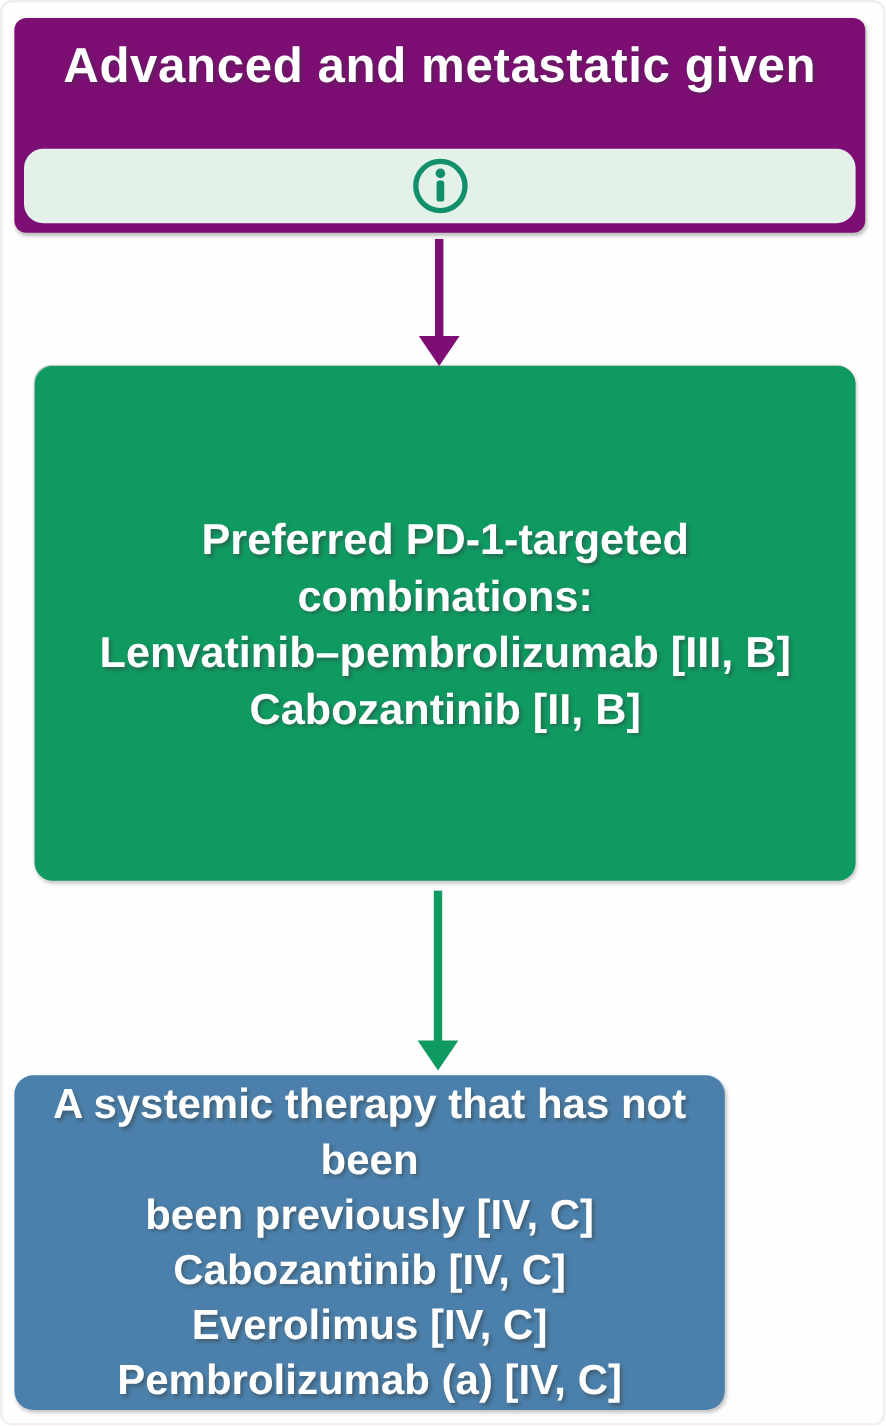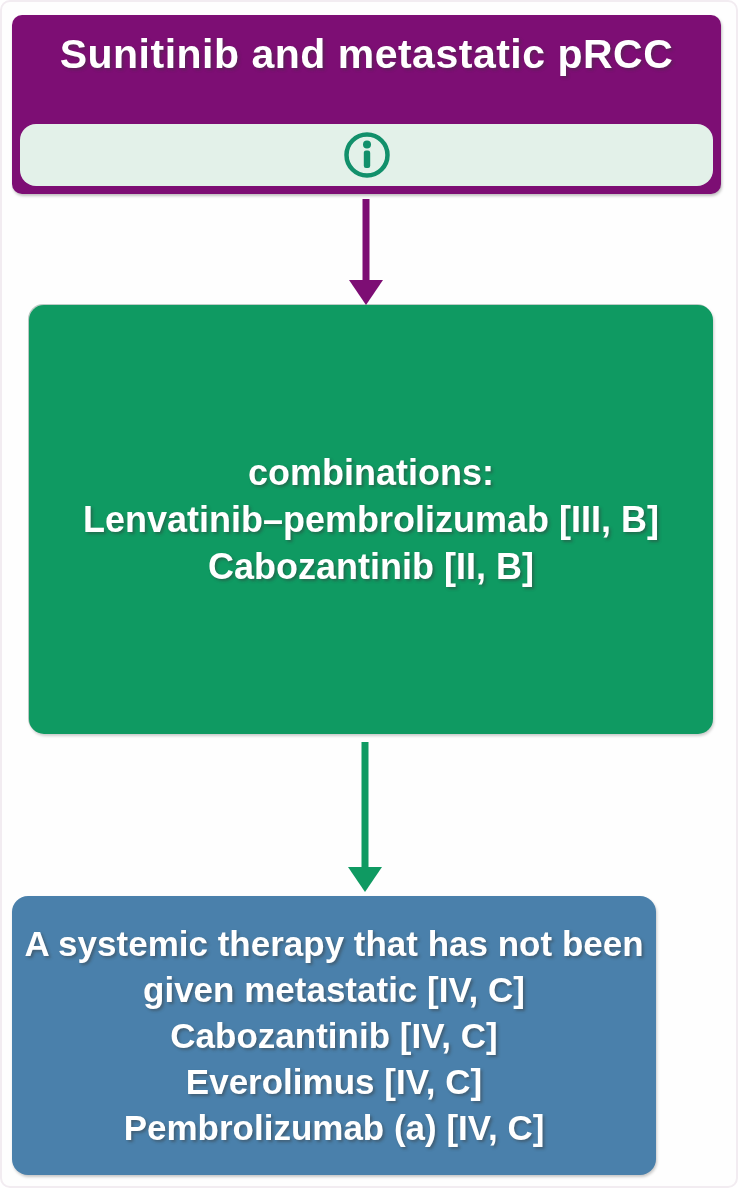--- a/index.html
+++ b/index.html
@@ -61,65 +61,66 @@
     display: flex;
     flex-direction: column;
     justify-content: center;
     font-size: 36px;
     line-height: 47px;
     box-shadow: -1px -1px 0 rgba(0,60,35,0.25), 1px 2px 3px rgba(0,0,0,0.2);
   }
   
   .node-blue {
     left: 10px; top: 894px;
-    width: 644px; height: 279px;
+    width: 592px; height: 279px;
     background: #4A80AB;
     border-radius: 16px;
     display: flex;
     flex-direction: column;
     justify-content: center;
     font-size: 35px;
     line-height: 46px;
     box-shadow: 1px 2px 3px rgba(0,0,0,0.22);
   }
   .text-line { width: 100%; }
 </style>
 </head>
 <body>
 
 <div class="canvas">
 
   <div class="node node-purple">
-    <div class="title">Sunitinib and metastatic pRCC</div>
+    <div class="title">Advanced and metastatic given</div>
     <div class="info-bar">
       <svg width="50" height="50" viewBox="-25 -25 50 50">
         <circle cx="0" cy="0" r="20.5" fill="none" stroke="#12906B" stroke-width="4.5"></circle>
         <circle cx="0" cy="-10.5" r="4" fill="#12906B"></circle>
         <rect x="-3.2" y="-4.5" width="6.4" height="17.5" rx="2.2" fill="#12906B"></rect>
       </svg>
     </div>
   </div>
 
   <svg class="arrow arrow-1" width="36" height="106" viewBox="0 0 36 106">
     <rect x="14.5" y="0" width="7" height="83" fill="#7D0E74"></rect>
     <polygon points="1,81 35,81 18,106" fill="#7D0E74"></polygon>
   </svg>
 
   <div class="node node-green">
+    <div class="text-line">Preferred PD-1-targeted</div>
     <div class="text-line">combinations:</div>
     <div class="text-line">Lenvatinib–pembrolizumab [III, B]</div>
     <div class="text-line">Cabozantinib [II, B]</div>
   </div>
 
   <svg class="arrow arrow-2" width="36" height="150" viewBox="0 0 36 150">
     <rect x="14.5" y="0" width="7" height="127" fill="#0F9A62"></rect>
     <polygon points="1,125 35,125 18,150" fill="#0F9A62"></polygon>
   </svg>
 
   <div class="node node-blue">
     <div class="text-line">A systemic therapy that has not been</div>
-    <div class="text-line">given metastatic [IV, C]</div>
+    <div class="text-line">been previously [IV, C]</div>
     <div class="text-line">Cabozantinib [IV, C]</div>
     <div class="text-line">Everolimus [IV, C]</div>
     <div class="text-line">Pembrolizumab (a) [IV, C]</div>
   </div>
 
 </div>
 
 </body></html>

